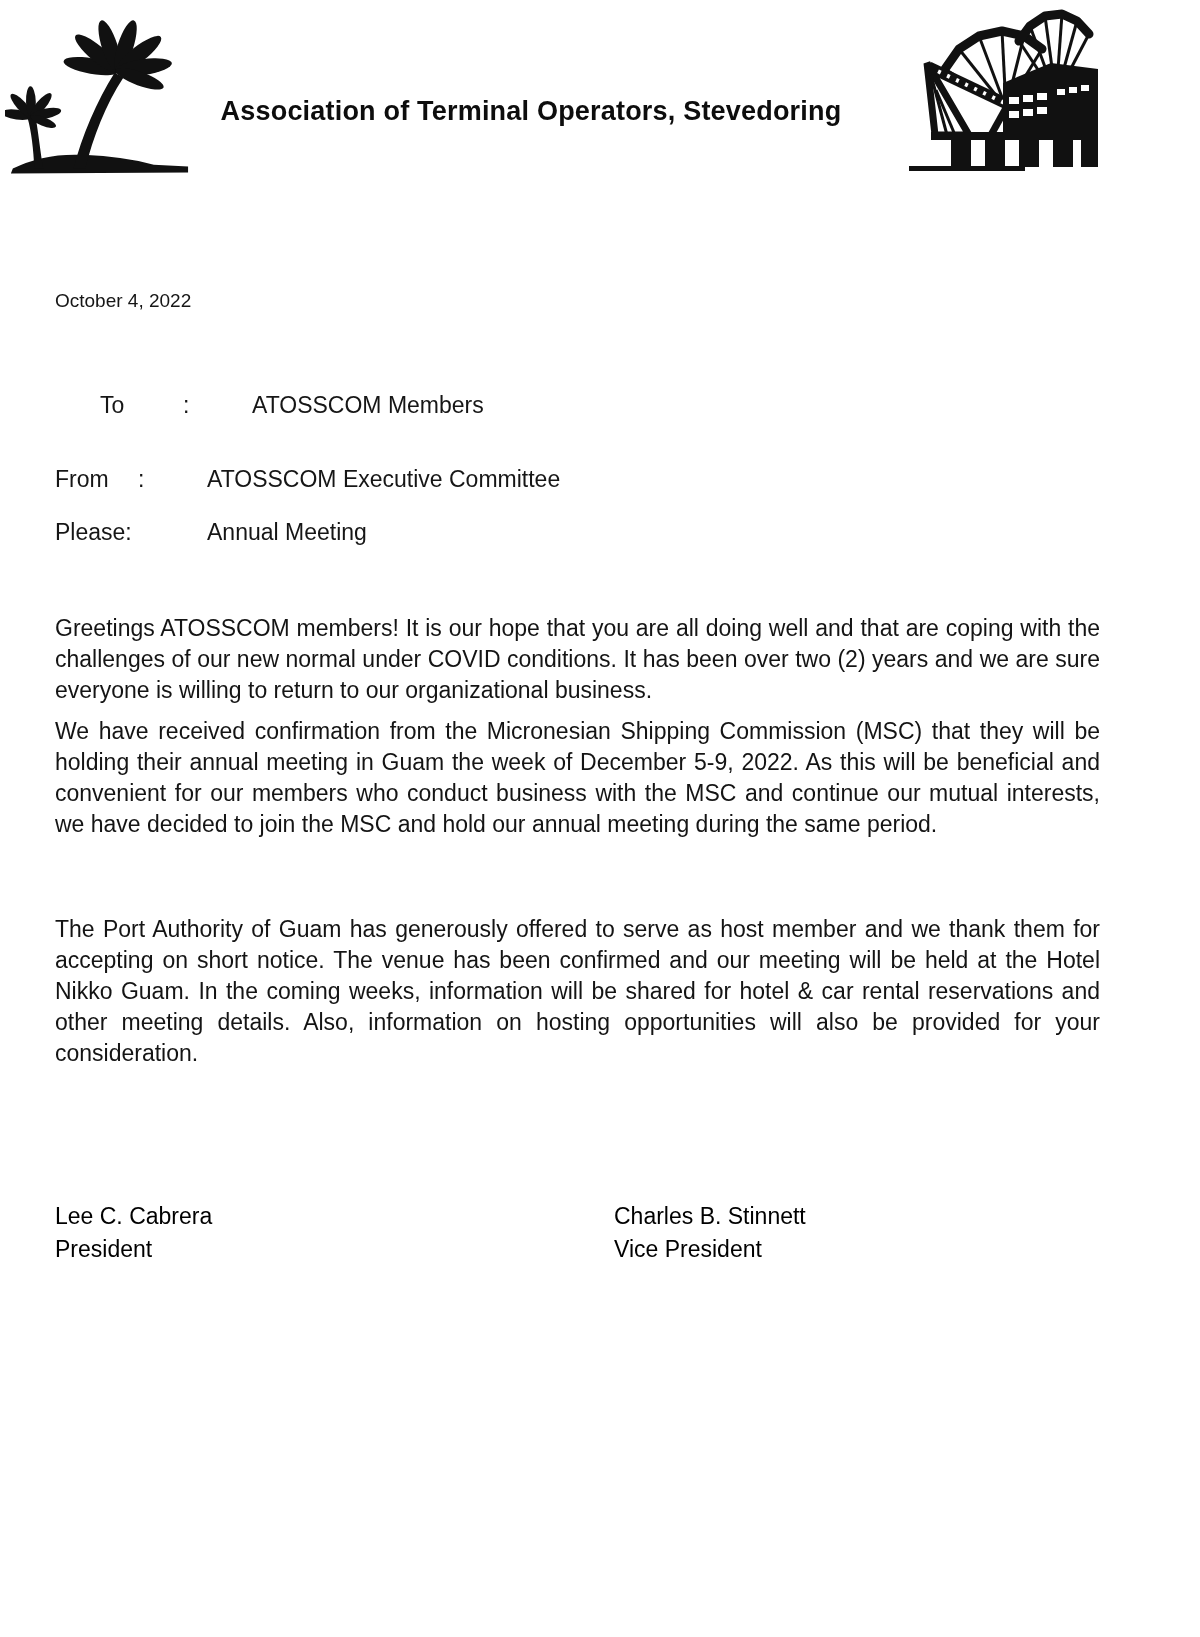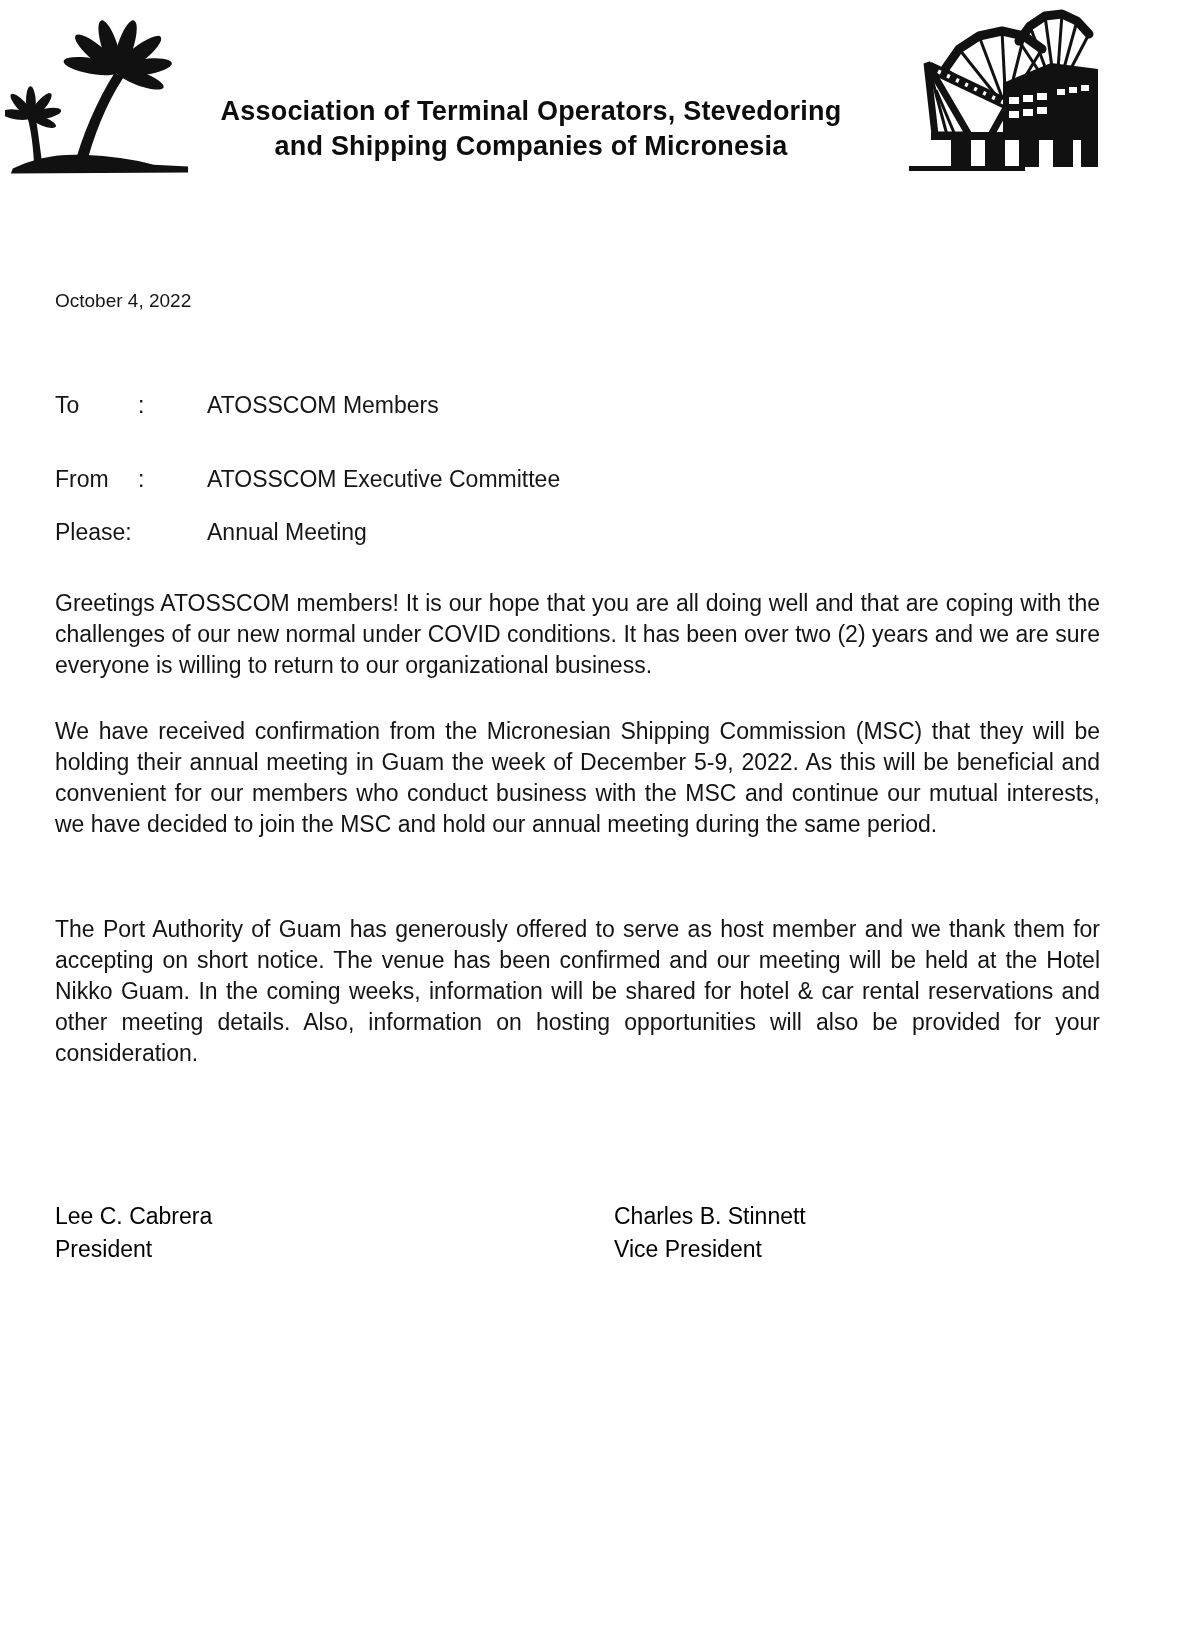--- a/index.html
+++ b/index.html
@@ -14,30 +14,30 @@
   .logo{position:absolute;}
   .logo-left{left:5px;top:20px;width:186px;height:165px;}
   .logo-right{left:903px;top:5px;width:200px;height:170px;}
   .org-title{
     position:absolute;left:150px;top:94px;width:762px;
     text-align:center;font-weight:bold;font-size:27px;line-height:35px;
     color:#0d0d0d;letter-spacing:.2px;
   }
   .date{position:absolute;left:55px;top:290px;font-size:19px;}
   .memo-row{position:absolute;left:55px;font-size:23px;white-space:nowrap;}
-  .memo-to{top:392px;}
+  .memo-to{top:392px;margin-left:45px;}
   .memo-from{top:466px;}
   .memo-subject{top:519px;}
   .m-label{display:inline-block;width:83px;}
   .m-colon{display:inline-block;width:69px;}
   .para{
     position:absolute;left:55px;width:1045px;
     font-size:23px;line-height:31px;text-align:justify;color:#141414;
   }
-  .p1{top:588px;}
+  .p1{top:613px;}
   .p2{top:716px;}
   .p3{top:914px;}
   .p4{top:1106px;text-align:left;}
   .sig{position:absolute;font-size:23px;line-height:33px;color:#000000;}
   .sig-1{left:55px;top:1200px;}
   .sig-2{left:614px;top:1200px;}
   .sig-3{left:55px;top:1398px;}
   .sig-4{left:614px;top:1398px;}
 </style>
 </head>
@@ -93,21 +93,20 @@
           <g transform="rotate(22)">
               <ellipse cx="13" cy="0" rx="14" ry="4.5"></ellipse>
             </g>
         </g>
       </g>
     </svg>
   </div>
 
   <div class="org-title">
     <div>Association of Terminal Operators, Stevedoring</div>
-    <div>and Shipping Companies of Micronesia</div>
   </div>
 
   <div class="logo logo-right">
     <svg width="200" height="170" viewBox="0 0 200 170" xmlns="http://www.w3.org/2000/svg">
       <g stroke="#111111" fill="none">
         <line x1="103" y1="103" x2="42" y2="64" stroke-width="3"></line>
         <line x1="103" y1="103" x2="56" y2="44" stroke-width="3"></line>
         <line x1="103" y1="103" x2="76" y2="31" stroke-width="3"></line>
         <line x1="103" y1="103" x2="99" y2="26" stroke-width="3"></line>
         <line x1="103" y1="103" x2="121" y2="31" stroke-width="3"></line>

